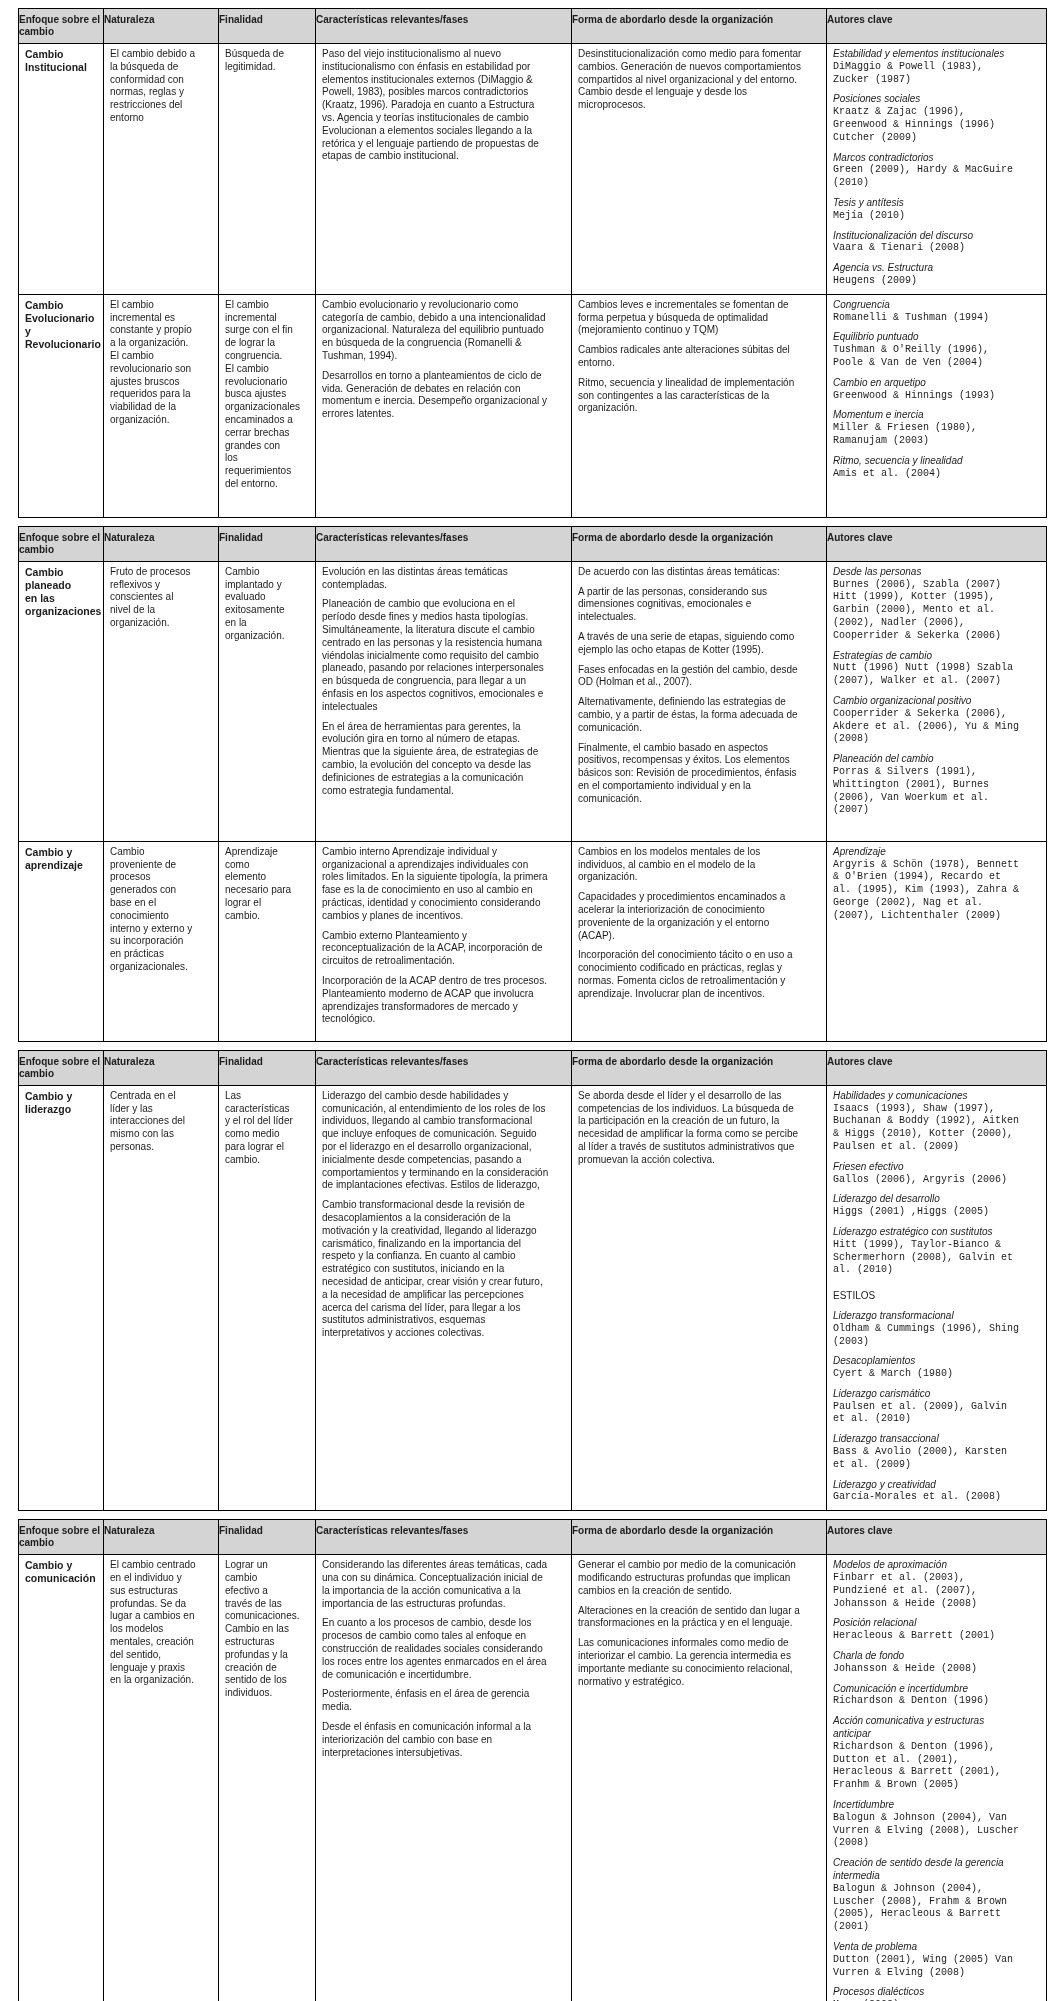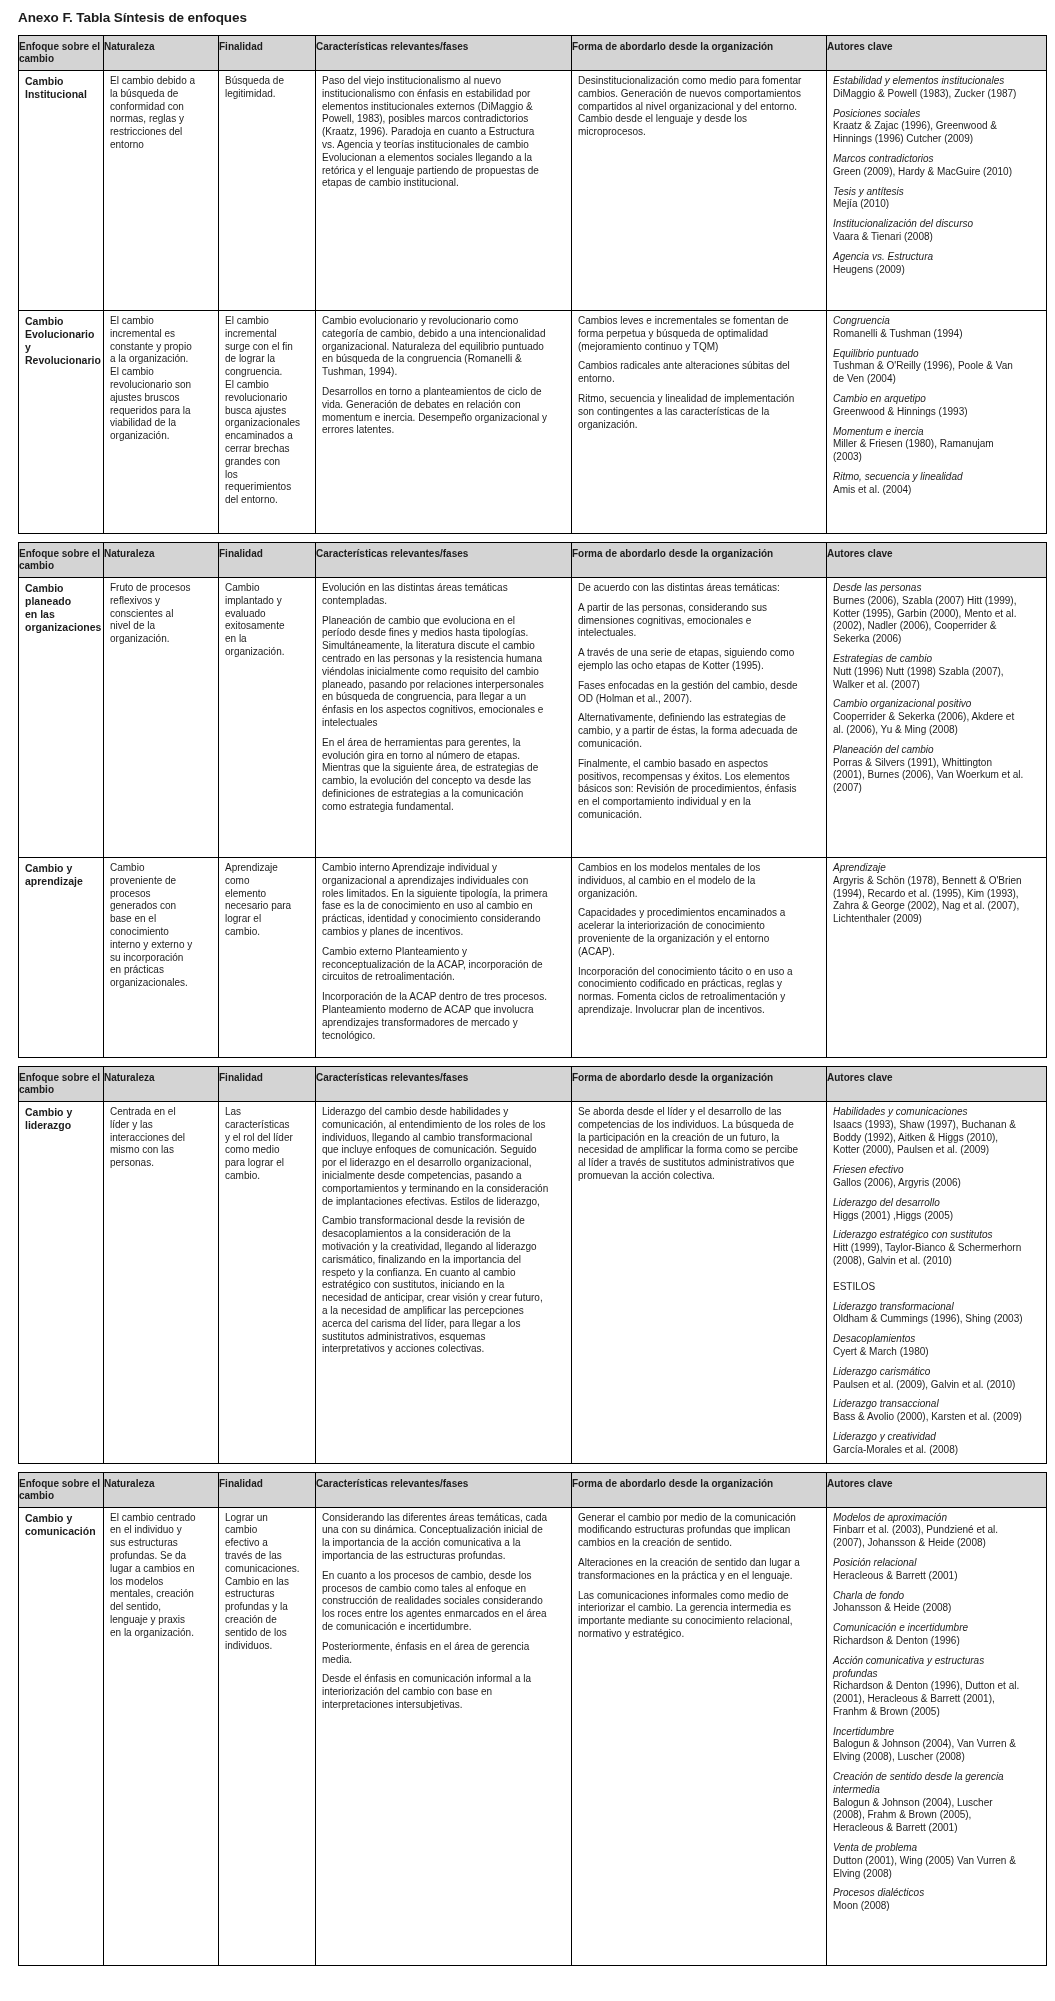--- a/index.html
+++ b/index.html
@@ -22,30 +22,29 @@
   .col-1{width:85px}.col-2{width:115px}.col-3{width:97px}
   .col-4{width:256px}.col-5{width:255px}.col-6{width:220px}
 
   .tr-b1r1{height:240px}.tr-b1r2{height:223px}
   .tr-b2r1{height:280px}.tr-b2r2{height:200px}
   .tr-b3r1{height:336px}
   .tr-b4r1{height:458px}
 
   p.ag{ margin:0 0 6px 0; }
   p.ag .at{ display:block; font-weight:normal; font-style:italic; }
-  p.ag .ar{ display:block; }
+  p.ag .ar{ display:block;font-family:Liberation Mono, monospace; }
   p.ag.caps{ margin-top:13px; }
   p.ag.caps .at{ font-style:normal; }
 </style>
 </head>
 <body>
 
 <div class="page">
 
-  <div class="doc-title">Anexo F. Tabla Síntesis de enfoques</div>
 
   <table class="tbl">
     <colgroup>
         <col class="col-1">
         <col class="col-2">
         <col class="col-3">
         <col class="col-4">
         <col class="col-5">
         <col class="col-6">
       </colgroup>
@@ -362,21 +361,21 @@
             </p>
             <p class="ag">
               <span class="at">Charla de fondo</span>
               <span class="ar">Johansson &amp; Heide (2008)</span>
             </p>
             <p class="ag">
               <span class="at">Comunicación e incertidumbre</span>
               <span class="ar">Richardson &amp; Denton (1996)</span>
             </p>
             <p class="ag">
-              <span class="at">Acción comunicativa y estructuras profundas</span>
+              <span class="at">Acción comunicativa y estructuras anticipar</span>
               <span class="ar">Richardson &amp; Denton (1996), Dutton et al. (2001), Heracleous &amp; Barrett (2001), Franhm &amp; Brown (2005)</span>
             </p>
             <p class="ag">
               <span class="at">Incertidumbre</span>
               <span class="ar">Balogun &amp; Johnson (2004), Van Vurren &amp; Elving (2008), Luscher (2008)</span>
             </p>
             <p class="ag">
               <span class="at">Creación de sentido desde la gerencia intermedia</span>
               <span class="ar">Balogun &amp; Johnson (2004), Luscher (2008), Frahm &amp; Brown (2005), Heracleous &amp; Barrett (2001)</span>
             </p>

